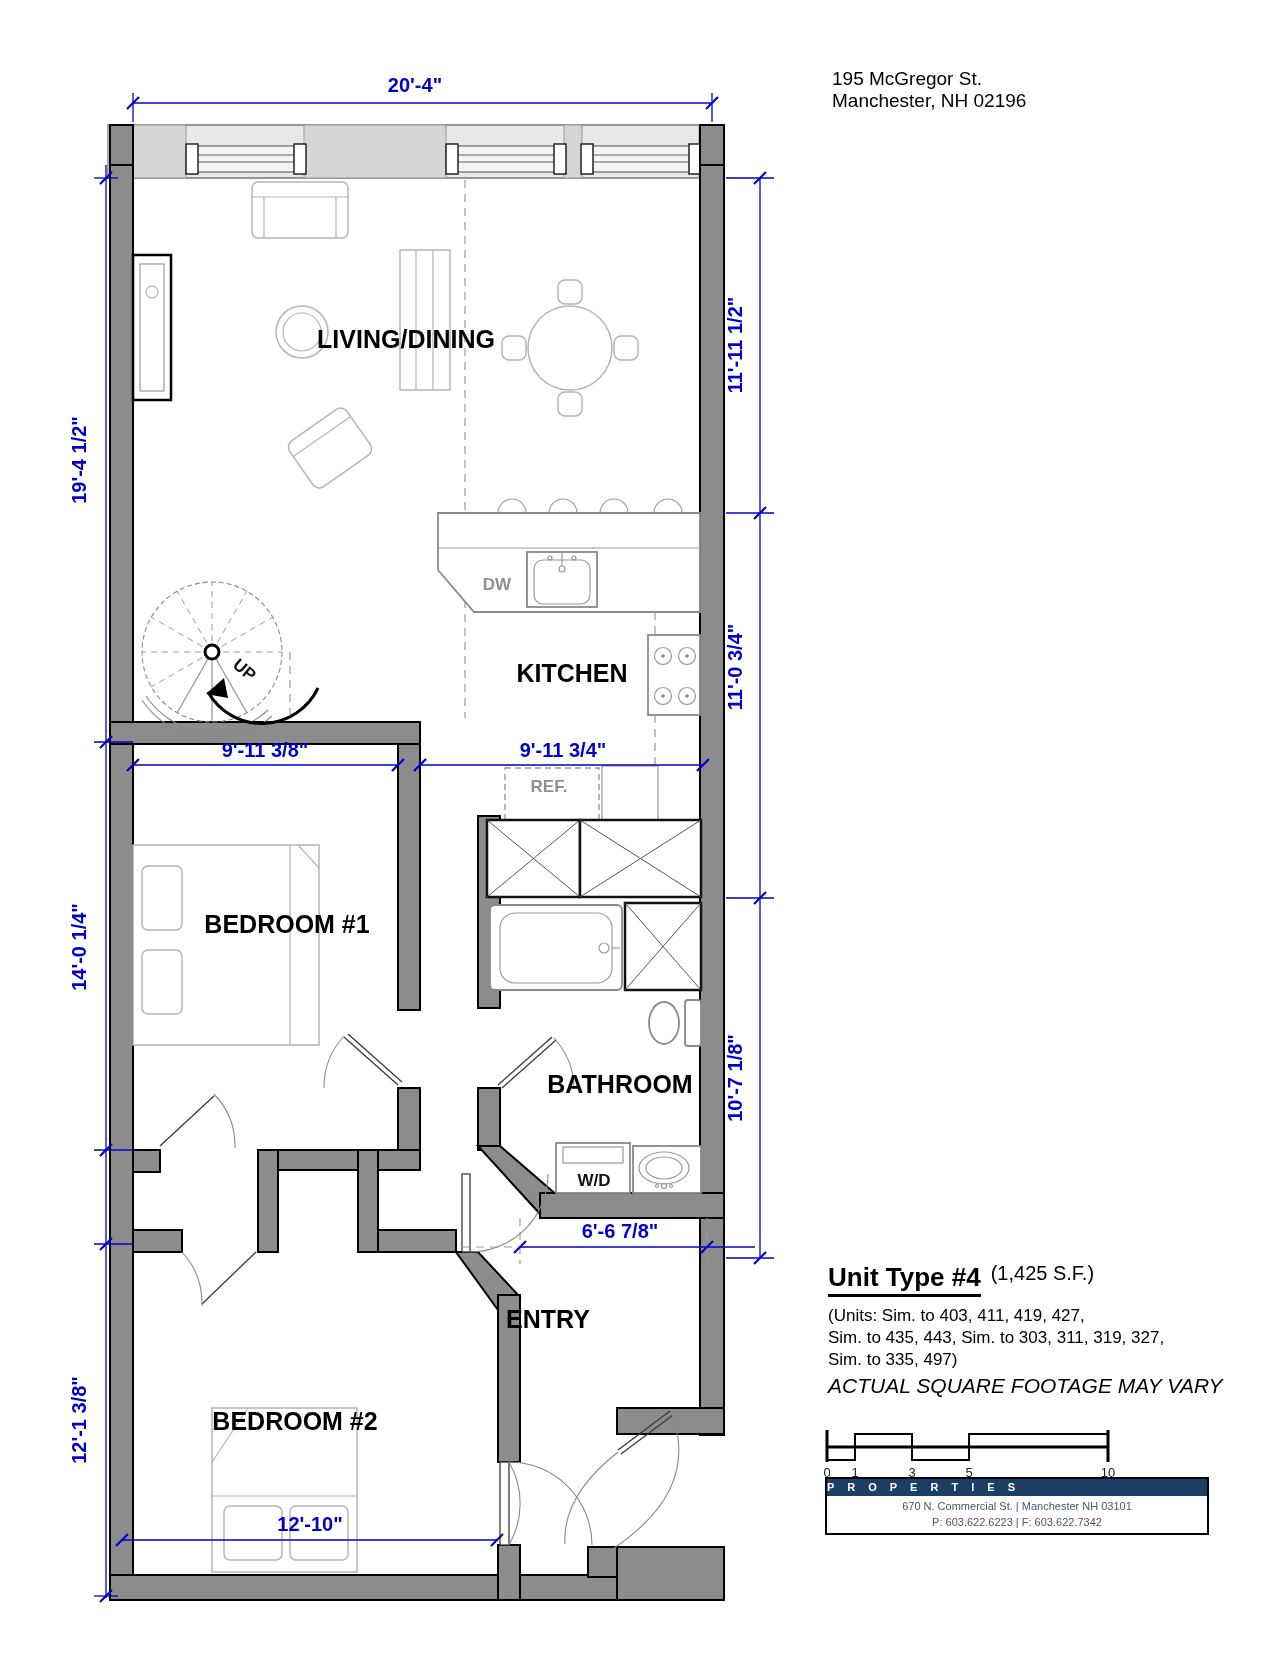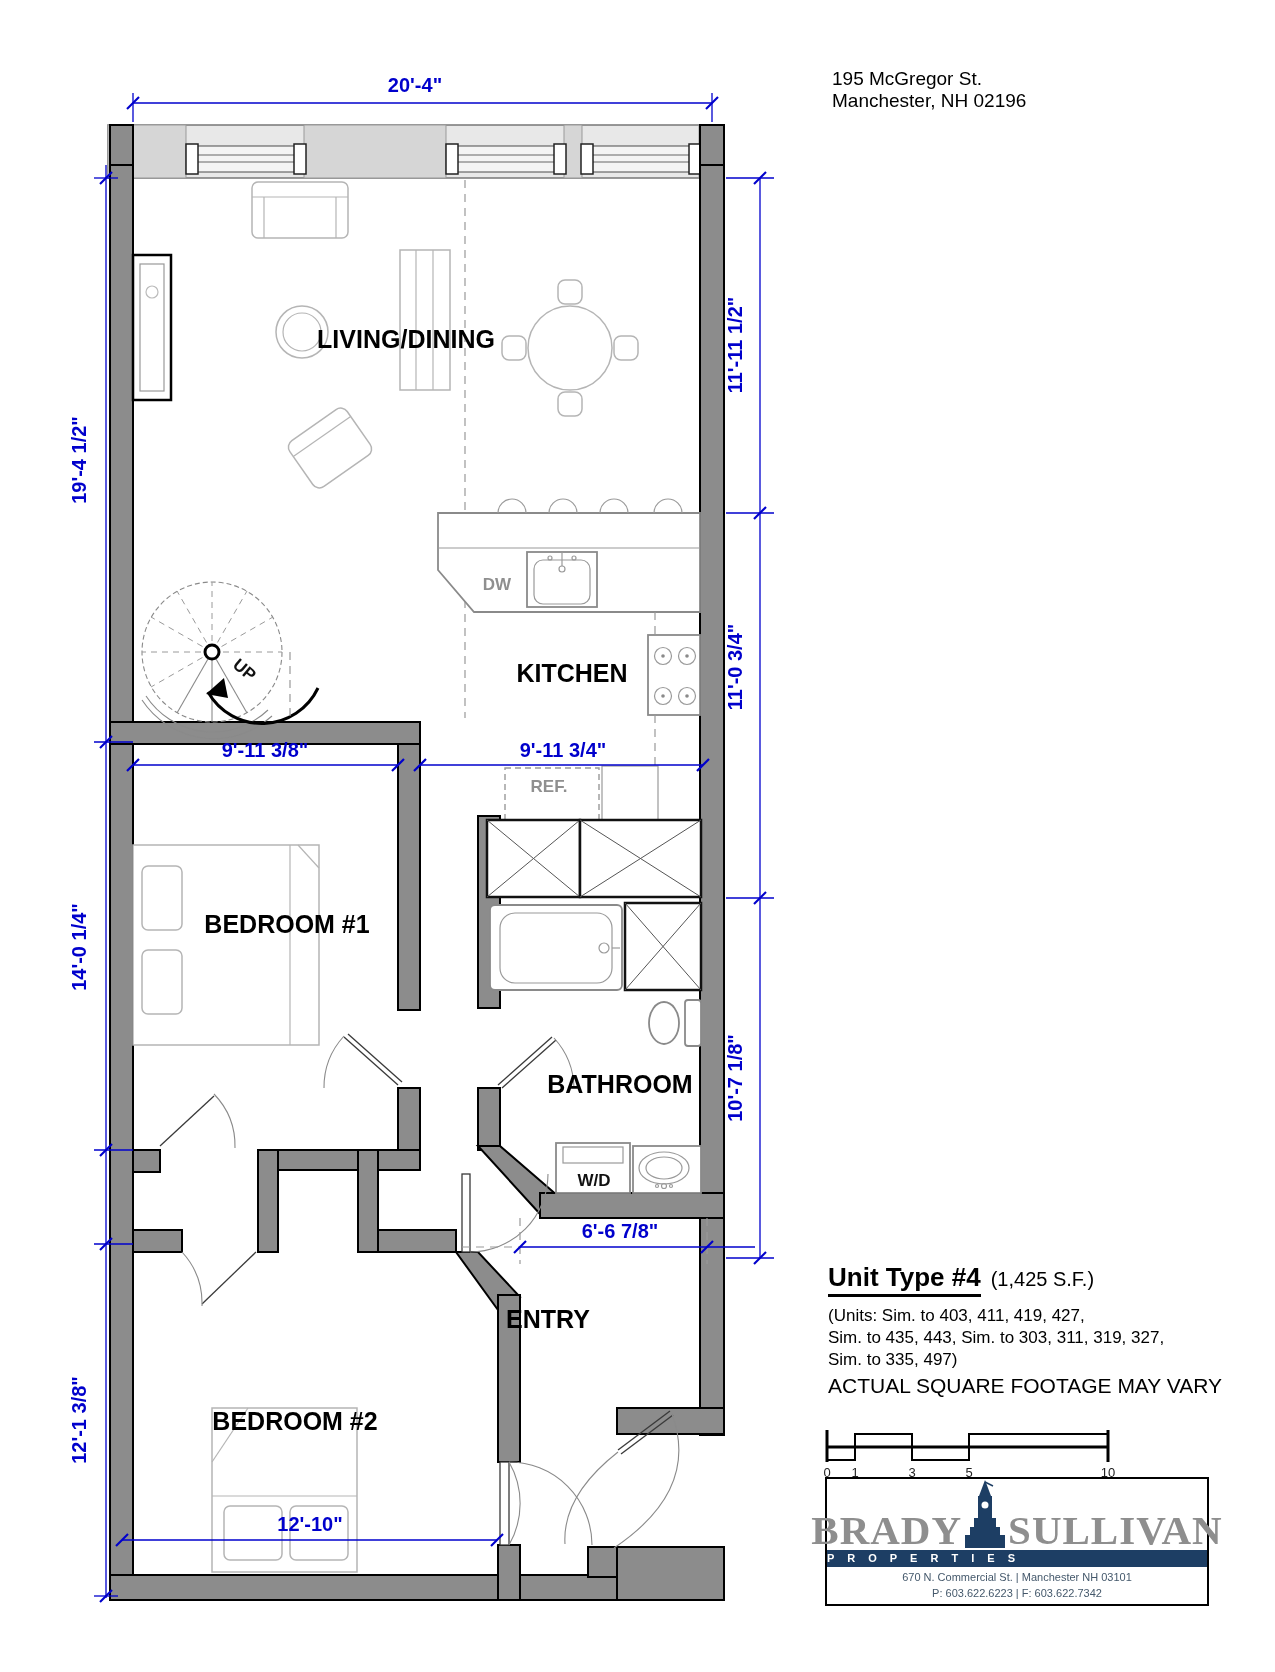--- a/index.html
+++ b/index.html
@@ -26,25 +26,25 @@
   .tick{stroke:#0000cc;stroke-width:2.2;}
   .dimt{fill:#0000cc;font-family:"Liberation Sans",sans-serif;font-size:20px;font-weight:bold;text-anchor:middle;}
   .room{fill:#000;font-family:"Liberation Sans",sans-serif;font-size:25px;font-weight:bold;text-anchor:middle;}
   .fixt{fill:#8f8f8f;font-family:"Liberation Sans",sans-serif;font-size:17px;font-weight:bold;text-anchor:middle;}
   .fixtb{fill:#111;font-family:"Liberation Sans",sans-serif;font-size:17px;font-weight:bold;text-anchor:middle;}
   .sbl{fill:#222;font-family:"Liberation Sans",sans-serif;font-size:13px;text-anchor:middle;}
   .title-block{position:absolute;left:832px;top:64px;width:420px;}
   .title-block h1{margin:0;font-size:34px;font-weight:bold;color:#000;letter-spacing:0px;line-height:36px;}
   .title-block .addr{font-size:19px;color:#000;line-height:22px;margin-top:4px;}
   .unit-info{position:absolute;left:828px;top:1262px;width:400px;color:#000;}
-  .unit-info .uline1{display:flex;align-items:center;gap:10px;margin-bottom:8px;}
+  .unit-info .uline1{display:flex;align-items:flex-start;gap:10px;margin-bottom:8px;}
   .unit-info .utype{font-size:26px;font-weight:bold;border-bottom:3px solid #000;padding-bottom:1px;}
   .unit-info .usf{font-size:20px;}
   .unit-info .uln{font-size:17px;line-height:22px;}
-  .unit-info .udisc{font-size:21px;margin-top:3px;}
+  .unit-info .udisc{font-size:21px;font-style:italic;margin-top:3px;}
   .logo-box{position:absolute;left:825px;top:1477px;width:380px;border:2px solid #000;background:#fff;}
   .brand-row{display:flex;justify-content:center;align-items:flex-end;height:68px;padding-top:3px;}
   .brand-txt{font-family:"Liberation Serif",serif;font-size:41px;font-weight:bold;color:#8e8e8e;letter-spacing:1px;line-height:40px;}
   .tower{margin:0 1px;position:relative;top:2px;}
   .prop-bar{background:#1d3e64;color:#fff;font-size:11px;letter-spacing:5px;text-align:left;line-height:17px;height:17px;font-weight:bold;}
   .logo-addr{font-size:11px;color:#44586b;text-align:center;line-height:16px;padding:2px 0 3px 0;}
 </style>
 </head>
 <body>
 
@@ -391,35 +391,20 @@
       <span class="usf">(1,425 S.F.)</span>
     </div>
     <div class="uln">(Units: Sim. to 403, 411, 419, 427,</div>
     <div class="uln">Sim. to 435, 443, Sim. to 303, 311, 319, 327,</div>
     <div class="uln">Sim. to 335, 497)</div>
     <div class="udisc">ACTUAL SQUARE FOOTAGE MAY VARY</div>
   </div>
 
   
   <div class="logo-box">
-    <div class="brand-row">
-      <span class="brand-txt">BRADY</span>
-      <span class="tower">
-        <svg width="44" height="68" viewBox="0 0 44 68">
-          <line x1="22" y1="2" x2="30" y2="6" stroke="#1d3e64" stroke-width="1.5"></line>
-          <polygon points="22,0 28,16 16,16" fill="#1d3e64"></polygon>
-          <rect x="15" y="16" width="14" height="22" fill="#1d3e64"></rect>
-          <circle cx="22" cy="25" r="3.5" fill="#fff"></circle>
-          <rect x="11" y="38" width="22" height="9" fill="#1d3e64"></rect>
-          <rect x="7" y="47" width="30" height="8" fill="#1d3e64"></rect>
-          <rect x="2" y="55" width="40" height="13" fill="#1d3e64"></rect>
-        </svg>
-      </span>
-      <span class="brand-txt">SULLIVAN</span>
-    </div>
     <div class="prop-bar">P R O P E R T I E S</div>
     <div class="logo-addr">
       <div>670 N. Commercial St. | Manchester NH 03101</div>
       <div>P: 603.622.6223 | F: 603.622.7342</div>
     </div>
   </div>
 
 </div>
 
 </body></html>

